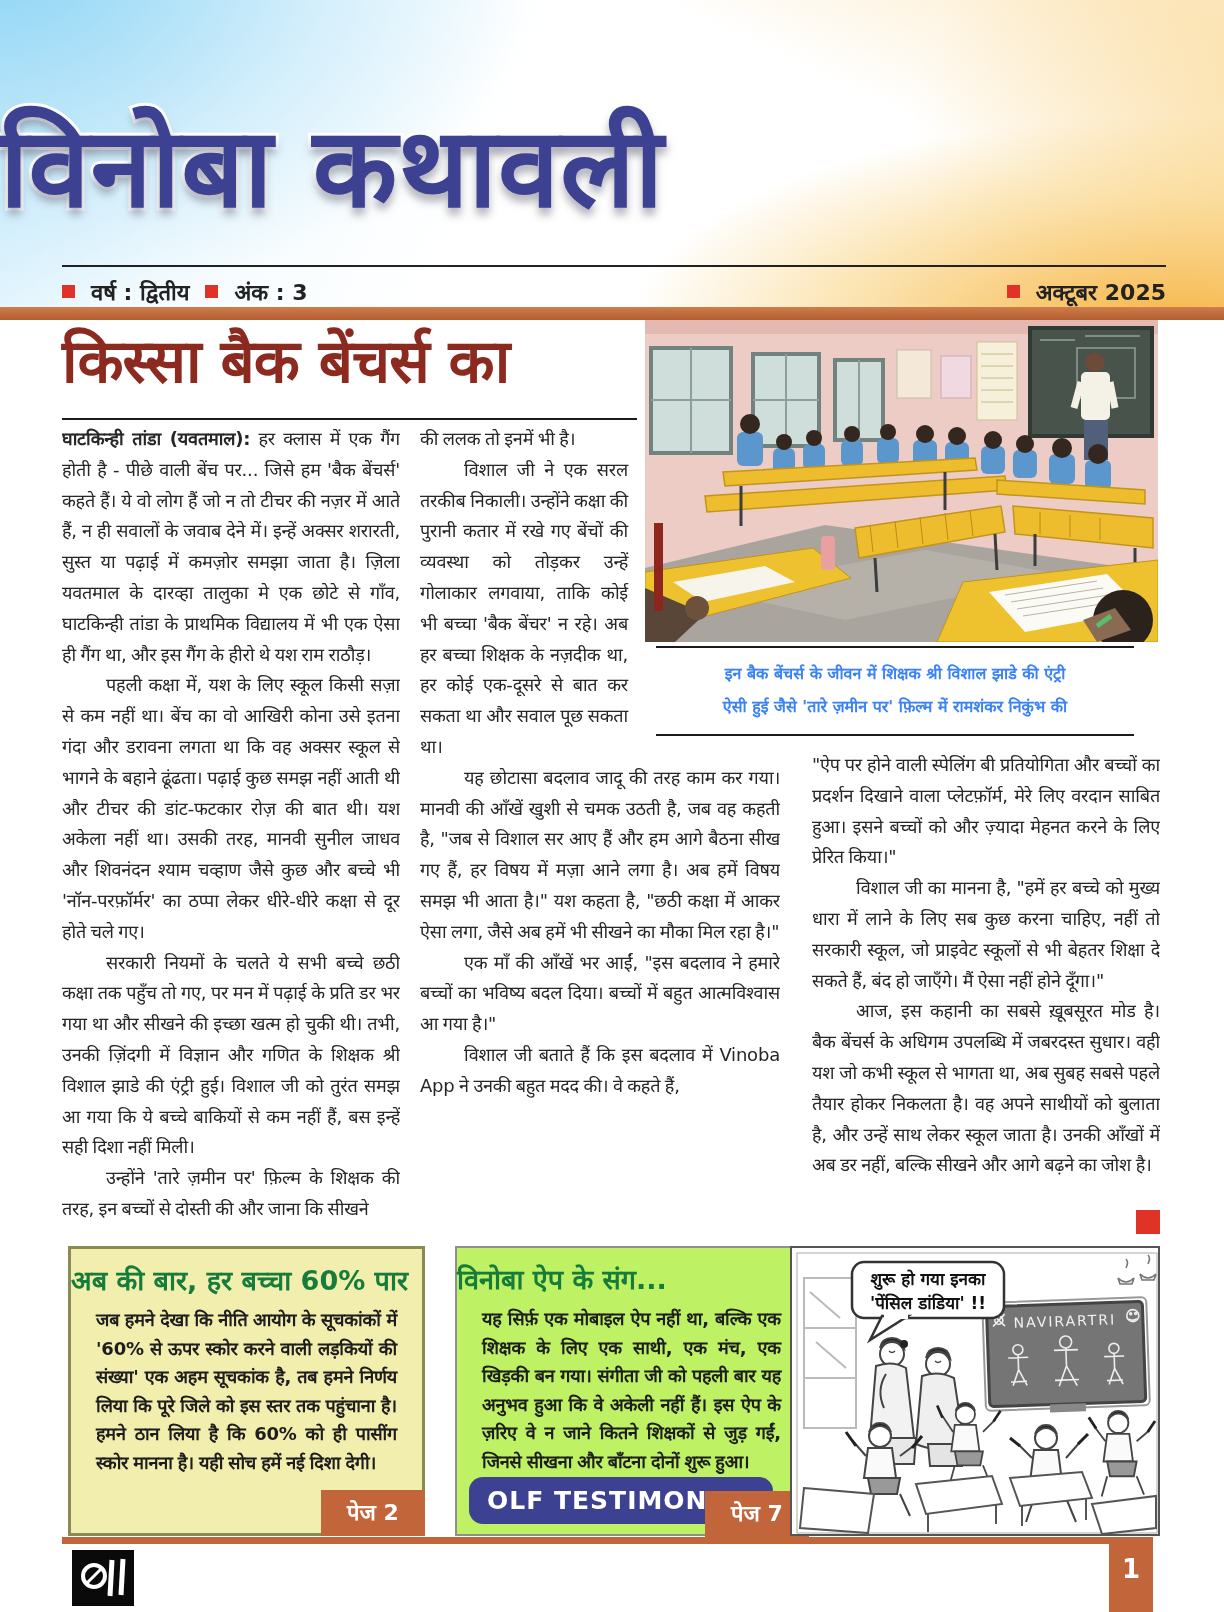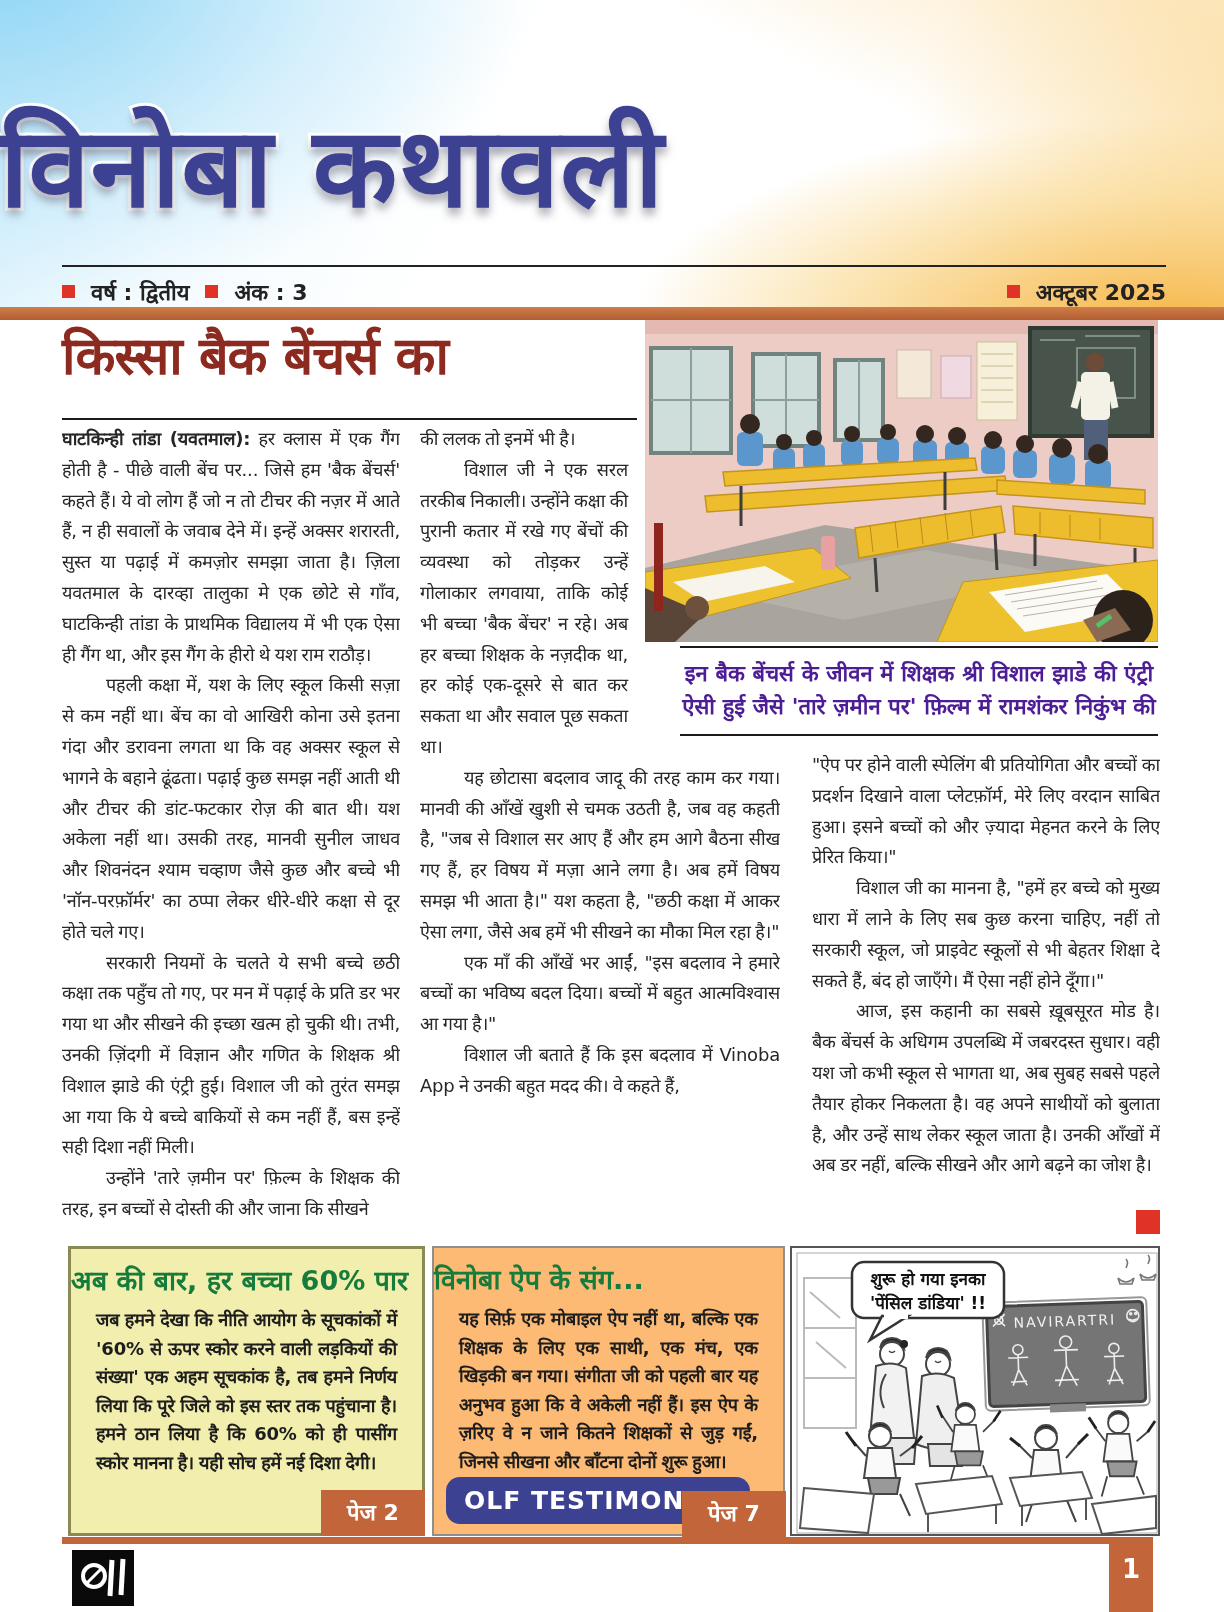--- a/index.html
+++ b/index.html
@@ -26,42 +26,42 @@
     white-space:nowrap;
   }
   .meta-rule{position:absolute;left:62px;top:265px;width:1104px;height:2px;background:#222;}
   .meta-row{position:absolute;left:62px;top:276px;width:1104px;display:flex;justify-content:space-between;
     font-size:22px;font-weight:bold;color:#222;}
   .meta-left,.meta-right{display:flex;align-items:center;gap:16px;}
   .bullet{width:13px;height:13px;background:#e03226;display:inline-block;}
   .orange-bar{position:absolute;left:0;top:307px;width:1224px;height:13px;
     background:linear-gradient(#cf7d4b,#b25d30);}
   
-  .headline{position:absolute;left:62px;top:328px;width:585px;font-size:52px;line-height:1.1;
+  .headline{position:absolute;left:62px;top:328px;width:585px;font-size:60px;line-height:1.1;
     font-weight:bold;color:#8c2a20;letter-spacing:-1px;white-space:nowrap;}
   .headline-rule{position:absolute;left:62px;top:418px;width:575px;height:2px;background:#1a1a1a;}
   .photo{position:absolute;left:645px;top:320px;width:513px;height:322px;}
   .photo-redbar{position:absolute;left:654px;top:523px;width:9px;height:88px;background:#8e261d;}
-  .caption{position:absolute;left:680px;top:646px;width:478px;border-top:2px solid #1a1a1a;
+  .caption{position:absolute;left:656px;top:646px;width:478px;border-top:2px solid #1a1a1a;
     border-bottom:2px solid #1a1a1a;padding:9px 0 11px;text-align:center;
-    font-size:22px;line-height:33px;font-weight:bold;color:#4c1d95;}
+    font-size:16px;line-height:33px;font-weight:bold;color:#3b82f6;}
   
   .col{position:absolute;text-align:justify;font-size:18px;line-height:30.8px;color:#262626;
     letter-spacing:-0.2px;word-spacing:-1px;overflow:hidden;}
   .col p{margin:0;}
   .col p.ind{text-indent:44px;}
   .col1{left:62px;top:424px;width:338px;height:814px;}
   .col2{left:420px;top:424px;width:360px;height:814px;}
   .col3{left:812px;top:750px;width:348px;height:482px;}
   .photo-spacer{float:right;width:142px;height:322px;margin-left:10px;}
   .endmark{position:absolute;left:1136px;top:1210px;width:24px;height:24px;background:#e03226;}
   
   .box{position:absolute;top:1246px;height:290px;box-sizing:border-box;}
   .box1{left:68px;width:357px;background:#f2eeae;border:3px solid #8a8a55;}
-  .box2{left:432px;width:353px;background:#fdba74;border:2px solid #8f8f8f;}
+  .box2{left:455px;width:353px;background:#bef264;border:2px solid #8f8f8f;}
   .box3{left:790px;width:370px;background:#fff;border:2px solid #555;padding:4px;}
   .box-title{margin-top:12px;text-align:left;font-size:27px;font-weight:bold;color:#157c3b;}
   .box-body{margin-top:8px;padding:0 25px;text-align:justify;font-size:18px;line-height:28.6px;
     font-weight:bold;color:#1d1d1d;letter-spacing:-0.2px;word-spacing:-1px;}
   .page-tag{position:absolute;right:-3px;bottom:-3px;width:104px;height:46px;background:#c2653a;
     color:#fff;font-size:22px;font-weight:bold;text-align:center;line-height:46px;}
   .olf-btn{position:absolute;left:12px;bottom:10px;background:#3d4191;color:#fff;border:none;
     border-radius:14px;padding:9px 18px;font-size:25px;font-weight:bold;letter-spacing:1px;
     font-family:"DejaVu Sans","Liberation Sans",sans-serif;}
   

